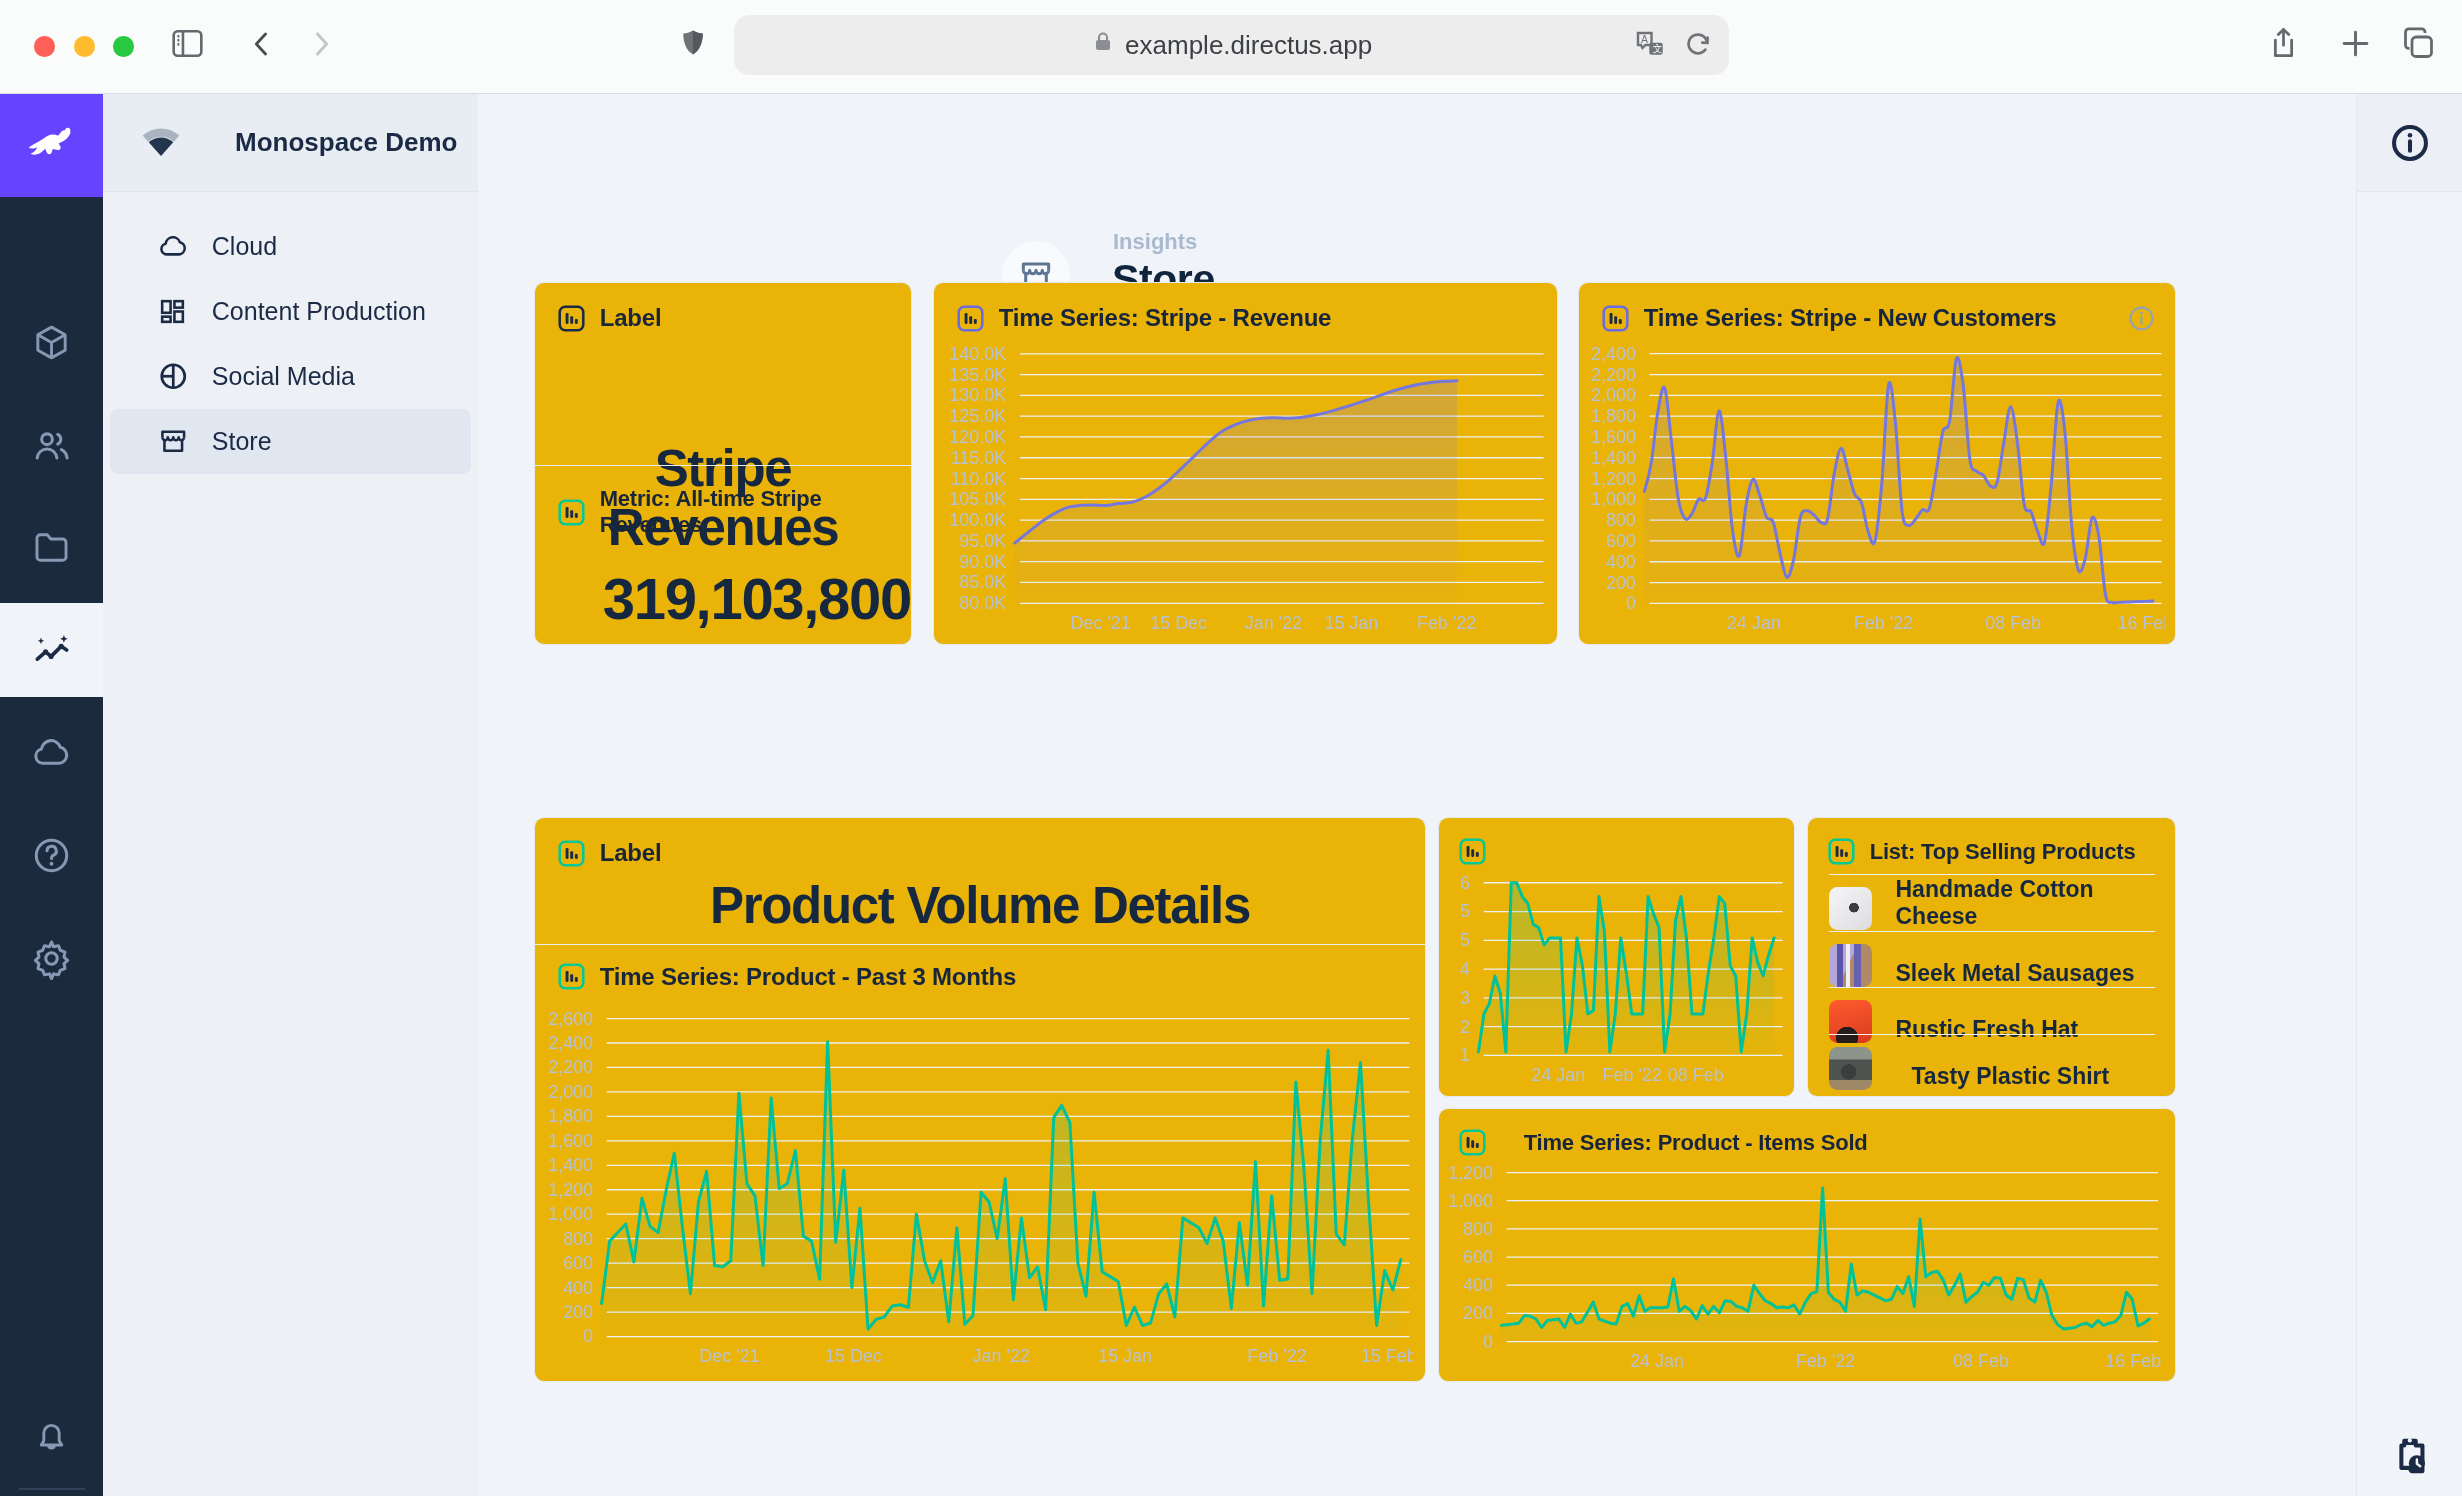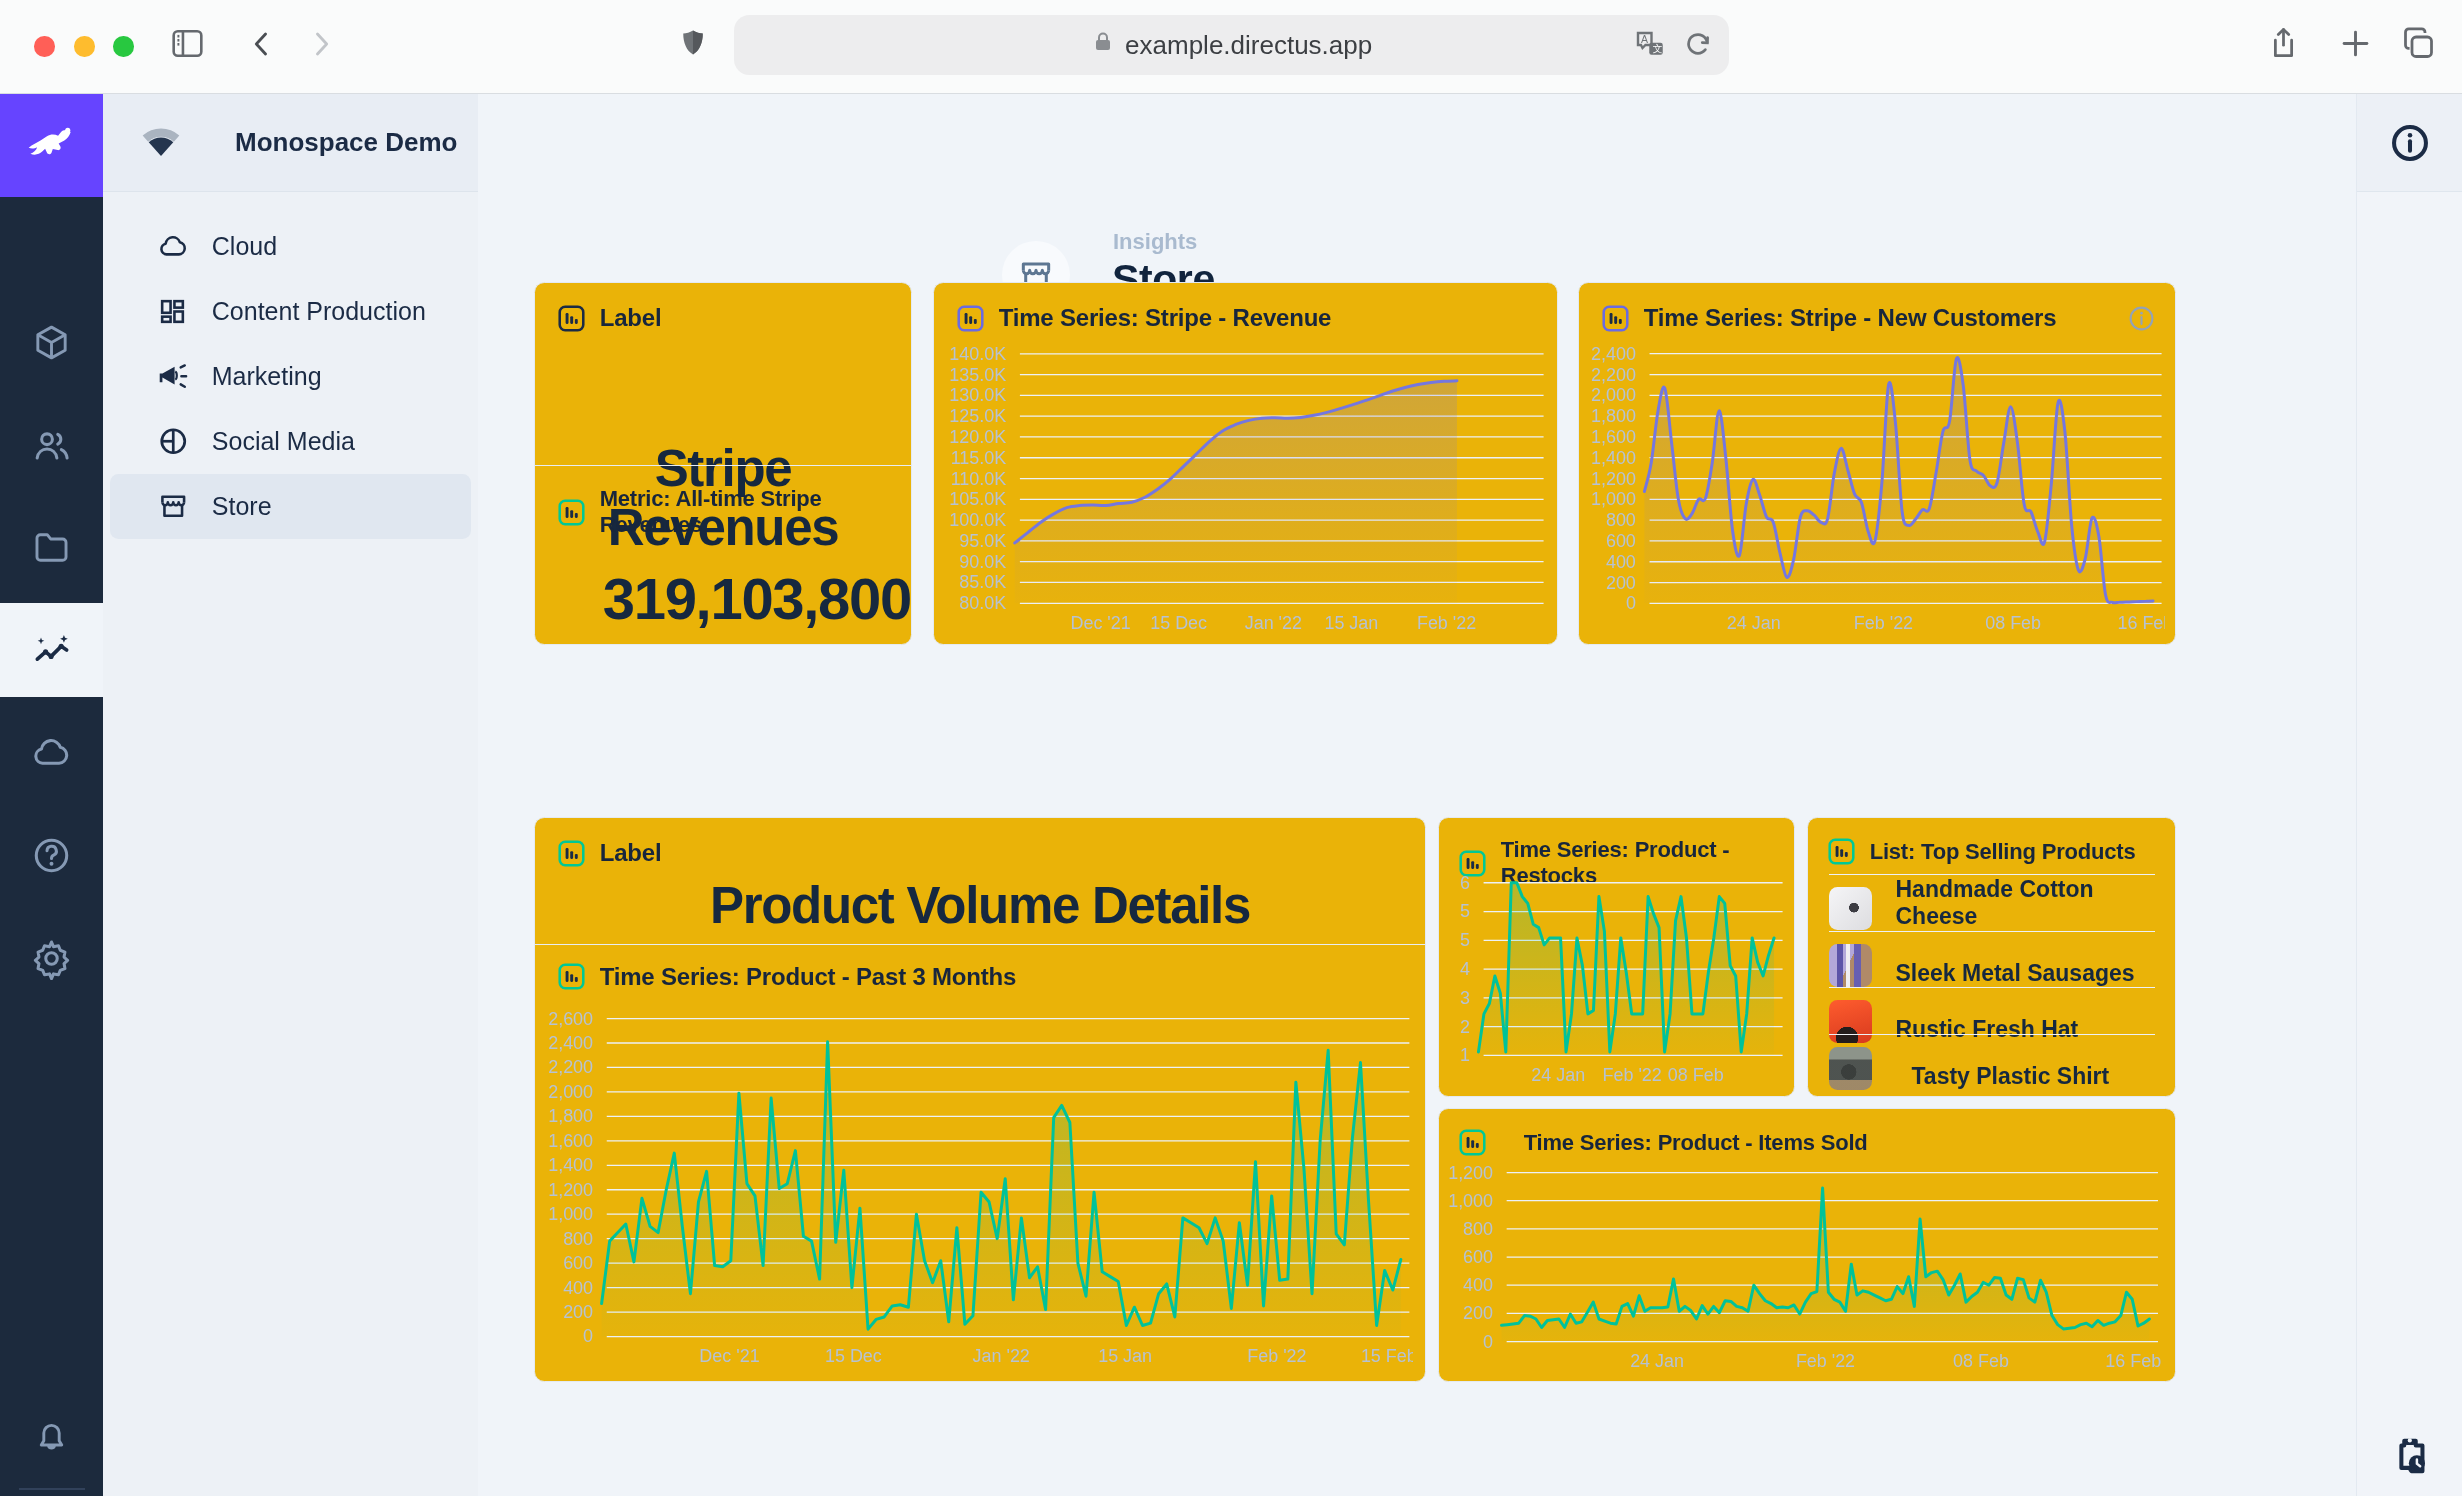--- a/index.html
+++ b/index.html
@@ -231,30 +231,20 @@
       <div class="nav-item">
         <span class="nicon">
           <svg width="31" height="31" viewBox="0 0 24 24" fill="none" stroke="currentColor" stroke-width="2">
               <rect x="4" y="4" width="6.5" height="9"></rect>
               <rect x="13.5" y="4" width="6.5" height="5"></rect>
               <rect x="4" y="16" width="6.5" height="4"></rect>
               <rect x="13.5" y="12" width="6.5" height="8"></rect>
             </svg>
         </span>
         <span class="nlabel">Content Production</span>
-      </div>
-      <div class="nav-item">
-        <span class="nicon">
-          <svg width="32.5" height="32.5" viewBox="0 0 24 24" fill="currentColor">
-              <path d="M4 10l9-5v13l-9-5v3.5H2V10z"></path>
-              <path d="M13.5 8.5c1.5.8 1.5 5.2 0 6" fill="none" stroke="currentColor" stroke-width="1.6"></path>
-              <path d="M17.5 5.5l3-1.5M18 12h3.5M17.5 18l3 1.8" fill="none" stroke="currentColor" stroke-width="1.8" stroke-linecap="round"></path>
-            </svg>
-        </span>
-        <span class="nlabel">Marketing</span>
       </div>
       <div class="nav-item">
         <span class="nicon">
           <svg width="32.5" height="32.5" viewBox="0 0 24 24" fill="none" stroke="currentColor" stroke-width="2">
               <circle cx="12" cy="12" r="8.5"></circle>
               <line x1="12" y1="3.5" x2="12" y2="20.5"></line>
               <line x1="3.5" y1="12" x2="12" y2="12"></line>
             </svg>
         </span>
         <span class="nlabel">Social Media</span>
@@ -522,21 +512,20 @@
   <div class="panel" style="left:1438px;top:817px;width:357px;height:280px;">
     <div class="phead" style="left:19px;top:19px;">
       <span class="picon" style="color:#00c896;">
         <svg width="29" height="29" viewBox="0 0 32 32" fill="none">
             <rect x="3" y="3" width="26" height="26" rx="6" stroke="currentColor" stroke-width="2.8"></rect>
             <rect x="9.5" y="10" width="3.2" height="12" rx="1.2" fill="#1b2b45"></rect>
             <rect x="14.6" y="13.5" width="3.2" height="8.5" rx="1.2" fill="#1b2b45"></rect>
             <rect x="19.7" y="16.5" width="3.2" height="5.5" rx="1.2" fill="#1b2b45"></rect>
           </svg>
       </span>
-      <span class="ptext" style="font-size:22px;">Time Series: Product - Restocks</span>
     </div>
     <div class="chart" style="left:6.8px;top:56px;width:340px;height:214px;"><svg width="340" height="214" viewBox="0 0 398 250">
           <defs>
             <linearGradient id="g3" x1="0" y1="0" x2="0" y2="1">
               <stop offset="0%" stop-color="#00c29a" stop-opacity="0.22"></stop>
               <stop offset="100%" stop-color="#00c29a" stop-opacity="0.02"></stop>
             </linearGradient>
           </defs>
           <line x1="44" y1="212" x2="394" y2="212" stroke="#edf1f6" stroke-width="1.5"></line>
           <text x="28" y="219" text-anchor="end" fill="#b6c2d3" font-size="21" font-family="Liberation Sans, sans-serif">1</text>

